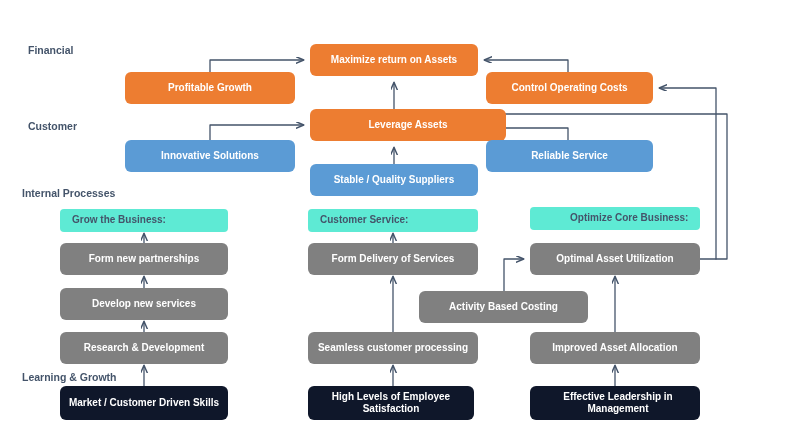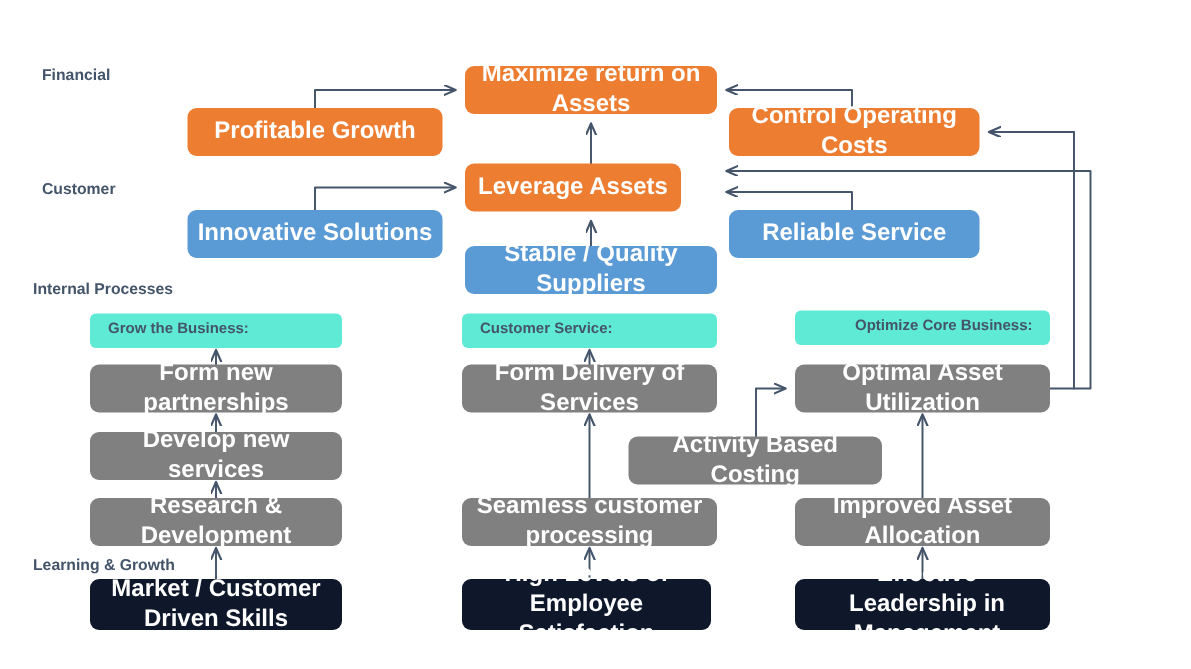--- a/index.html
+++ b/index.html
@@ -15,21 +15,21 @@
     position:absolute;left:0;top:6px;width:794px;text-align:center;
     font-size:21px;font-weight:bold;color:#1F3864;letter-spacing:.1px;
   }
   .perspective{
     position:absolute;font-size:10.5px;font-weight:bold;color:#44546A;
     white-space:nowrap;
   }
   .node{
     position:absolute;box-sizing:border-box;border-radius:6px;
     display:flex;align-items:center;justify-content:center;text-align:center;
-    font-size:16px;font-weight:bold;color:#ffffff;line-height:1.25;
+    font-size:10px;font-weight:bold;color:#ffffff;line-height:1.25;
     padding:2px 6px;
   }
   .node.orange{background:#ED7D31;}
   .node.blue{background:#5B9BD5;}
   .node.gray{background:#808080;}
   .node.green{background:#0f172a;}
   .node.header{
     background:#5eead4;color:#44546A;justify-content:flex-start;
     padding-left:12px;font-size:10px;border-radius:4px;
   }
@@ -71,21 +71,21 @@
   <div id="perspective-layer">
       <div class="perspective" style="left: 28px; top: 44px;">Financial</div>
       <div class="perspective" style="left: 28px; top: 120px;">Customer</div>
       <div class="perspective" style="left: 22px; top: 187px;">Internal Processes</div>
       <div class="perspective" style="left: 22px; top: 371px;">Learning &amp; Growth</div>
     </div>
   <div id="node-layer">
       <div class="node orange" style="left: 310px; top: 44px; width: 168px; height: 32px;">Maximize return on Assets</div>
       <div class="node orange" style="left: 125px; top: 72px; width: 170px; height: 32px;">Profitable Growth</div>
       <div class="node orange" style="left: 486px; top: 72px; width: 167px; height: 32px;">Control Operating Costs</div>
-      <div class="node orange" style="left: 310px; top: 109px; width: 144px; height: 32px;">Leverage Assets</div>
+      <div class="node orange" style="left: 310px; top: 109px; width: 196px; height: 32px;">Leverage Assets</div>
       <div class="node blue" style="left: 125px; top: 140px; width: 170px; height: 32px;">Innovative Solutions</div>
       <div class="node blue" style="left: 486px; top: 140px; width: 167px; height: 32px;">Reliable Service</div>
       <div class="node blue" style="left: 310px; top: 164px; width: 168px; height: 32px;">Stable / Quality Suppliers</div>
       <div class="node header" style="left: 60px; top: 209px; width: 168px; height: 23px;">Grow the Business:</div>
       <div class="node header" style="left: 308px; top: 209px; width: 170px; height: 23px;">Customer Service:</div>
       <div class="node header" style="left: 530px; top: 207px; width: 170px; height: 23px; padding-left: 40px;">Optimize Core Business:</div>
       <div class="node gray" style="left: 60px; top: 243px; width: 168px; height: 32px;">Form new partnerships</div>
       <div class="node gray" style="left: 308px; top: 243px; width: 170px; height: 32px;">Form Delivery of Services</div>
       <div class="node gray" style="left: 530px; top: 243px; width: 170px; height: 32px;">Optimal Asset Utilization</div>
       <div class="node gray" style="left: 60px; top: 288px; width: 168px; height: 32px;">Develop new services</div>

